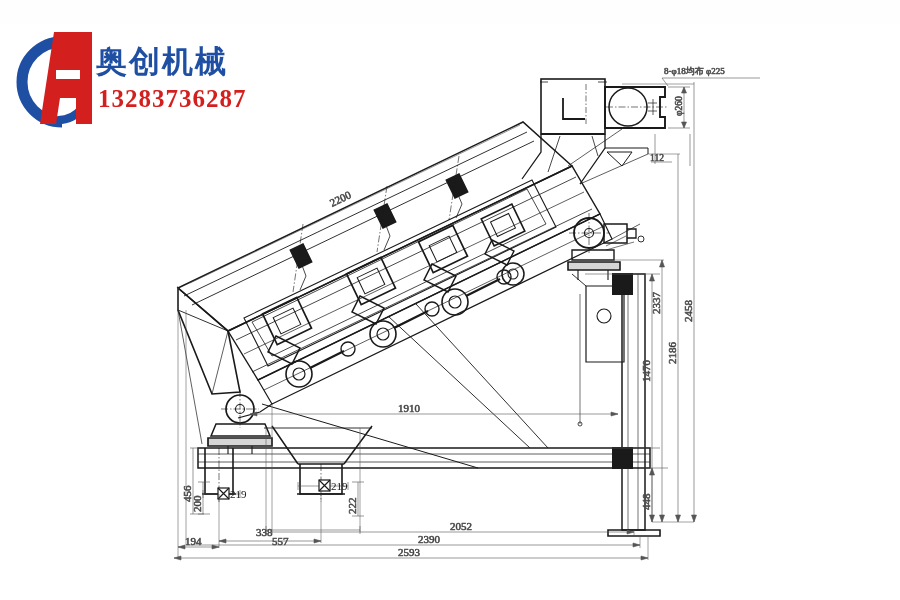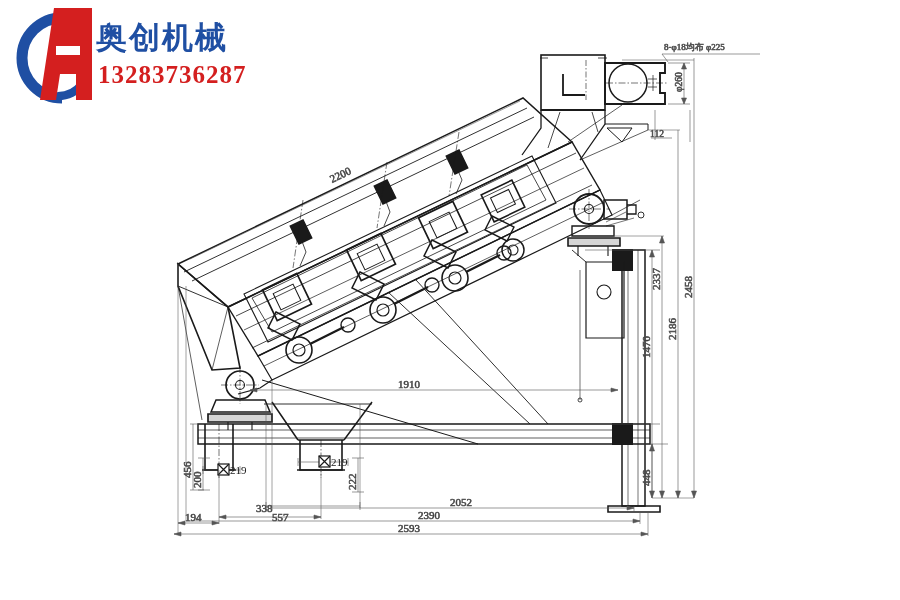--- a/index.html
+++ b/index.html
@@ -3,21 +3,21 @@
 <meta charset="utf-8">
 <title>Technical Drawing</title>
 <style>
   html,body{margin:0;padding:0;background:#ffffff;}
   body{
     width:900px;height:600px;overflow:hidden;
     font-family:"Liberation Sans","DejaVu Sans",sans-serif;
     position:relative;
     background:#fefefe;
   }
-  #root{position:absolute;inset:0;width:900px;height:446px;}
+  #root{position:absolute;inset:0;width:900px;height:446px;margin-top:24px;}
   svg{display:block;}
   .dim-text{
     font-family:"Liberation Serif","DejaVu Serif",serif;
     font-size:11px;
     fill:#1a1a1a;
   }
   .dim-text-sm{
     font-family:"Liberation Serif","DejaVu Serif",serif;
     font-size:9.5px;
     fill:#1a1a1a;

